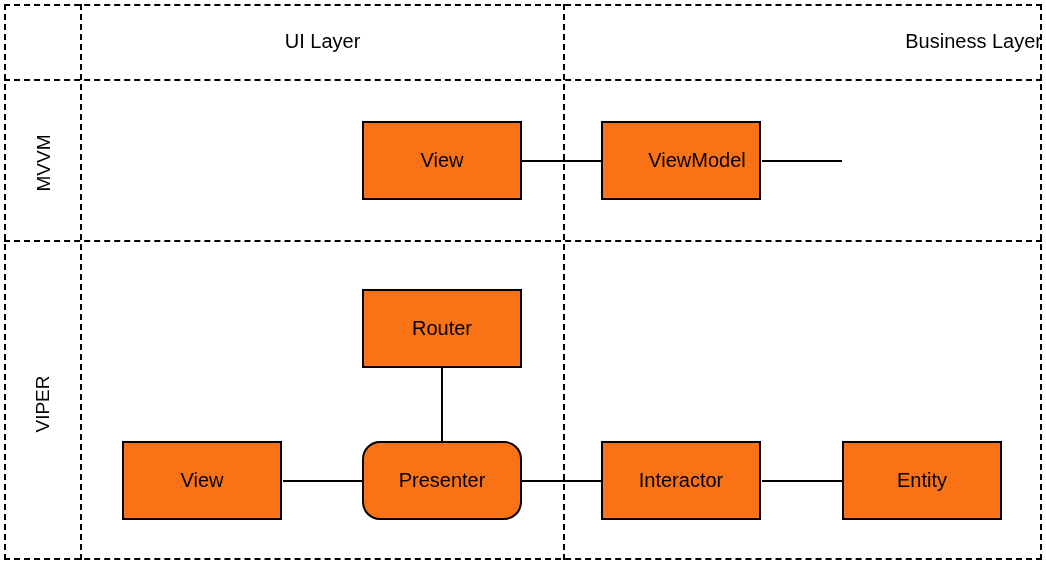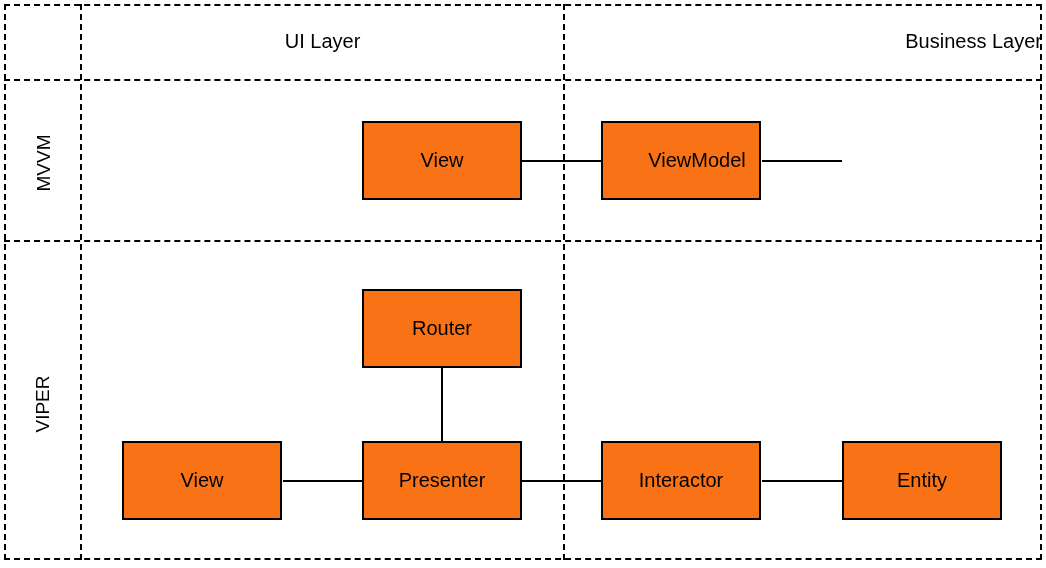--- a/index.html
+++ b/index.html
@@ -131,17 +131,17 @@
   <div class="node" style="left:362px; top:121px;">View</div>
   <div class="node" style="left:601px; top:121px;padding-left:32px;">ViewModel</div>
 
   <div class="connector-v" style="left:441px; top:360px; height:81px;"></div>
   <div class="connector-h" style="left:283px; top:480px; width:79px;"></div>
   <div class="connector-h" style="left:522px; top:480px; width:79px;"></div>
   <div class="connector-h" style="left:762px; top:480px; width:80px;"></div>
 
   <div class="node" style="left:362px; top:281px;margin-top:8px;">Router</div>
   <div class="node" style="left:122px; top:441px;">View</div>
-  <div class="node" style="left:362px; top:441px;">Presenter</div>
+  <div class="node" style="left:362px; top:441px;border-radius:18px;">Presenter</div>
   <div class="node" style="left:601px; top:441px;">Interactor</div>
   <div class="node" style="left:842px; top:441px;">Entity</div>
 
 </div>
 
 </body></html>

